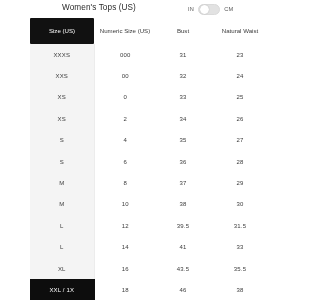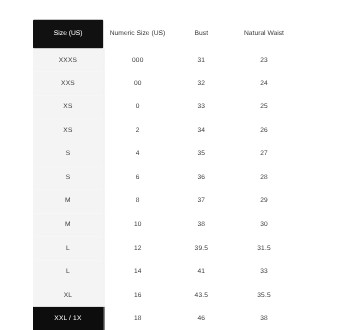--- a/index.html
+++ b/index.html
@@ -141,20 +141,31 @@
     background: #0d0d0d;
     color: #ffffff;
     border-right: 1px solid #0d0d0d;
   }
 </style>
 </head>
 <body>
 
 <div id="app">
 
+  <div class="header">
+    <div class="title">Women's Tops (US)</div>
+
+    <div class="unit-toggle">
+      <span class="unit-label">IN</span>
+      <span class="switch">
+        <span class="knob"></span>
+      </span>
+      <span class="unit-label">CM</span>
+    </div>
+  </div>
 
   <div class="table-wrap">
     <table class="size-table">
       <colgroup>
         <col class="c-size">
           <col class="c-num">
           <col class="c-bust">
           <col class="c-waist">
       </colgroup>
       <thead>

